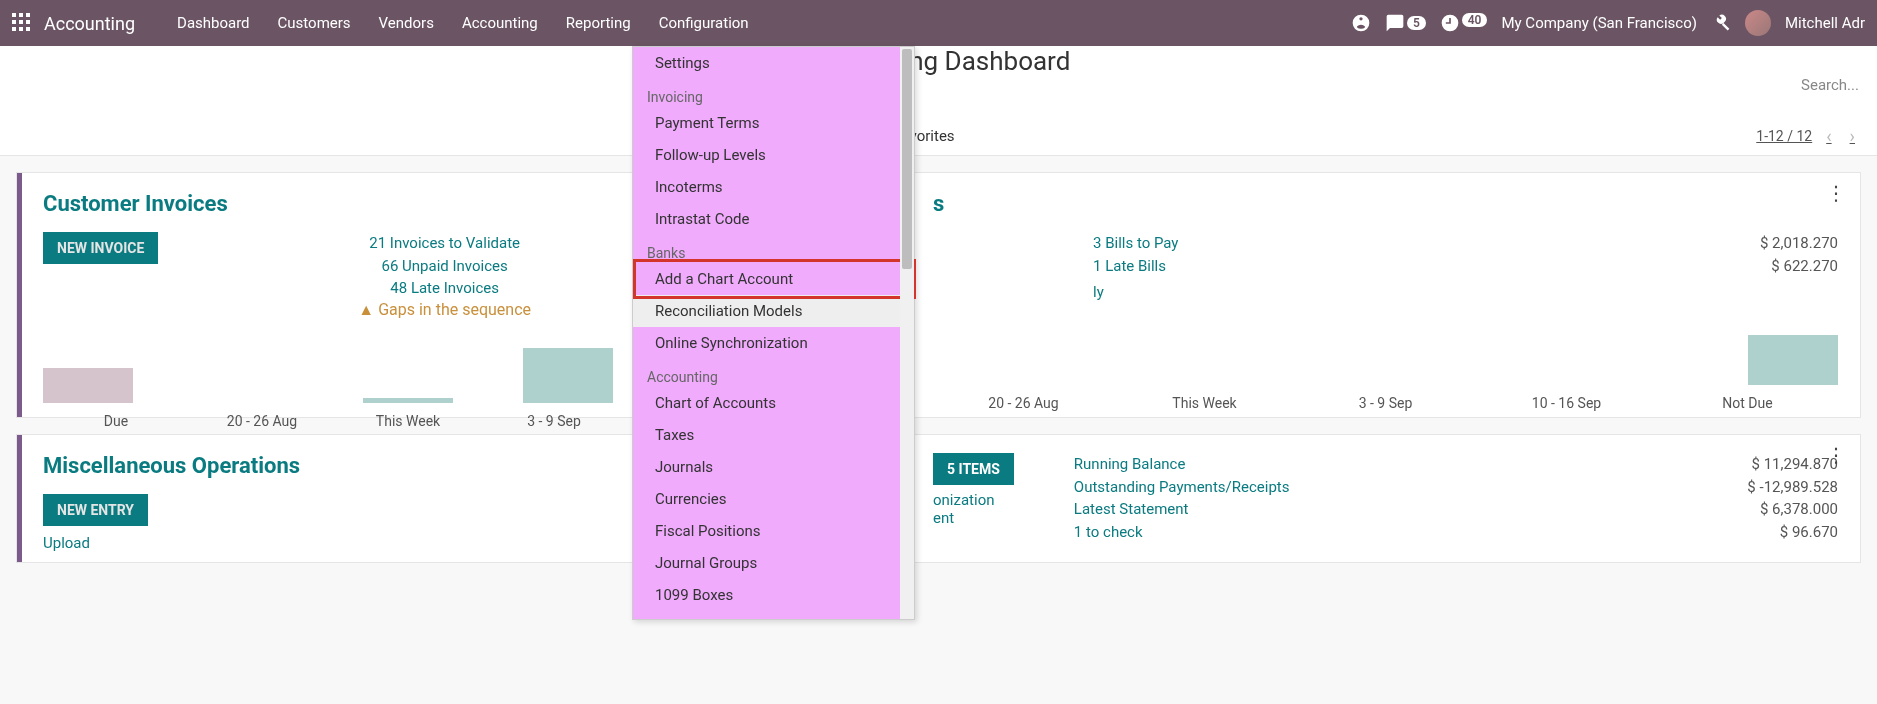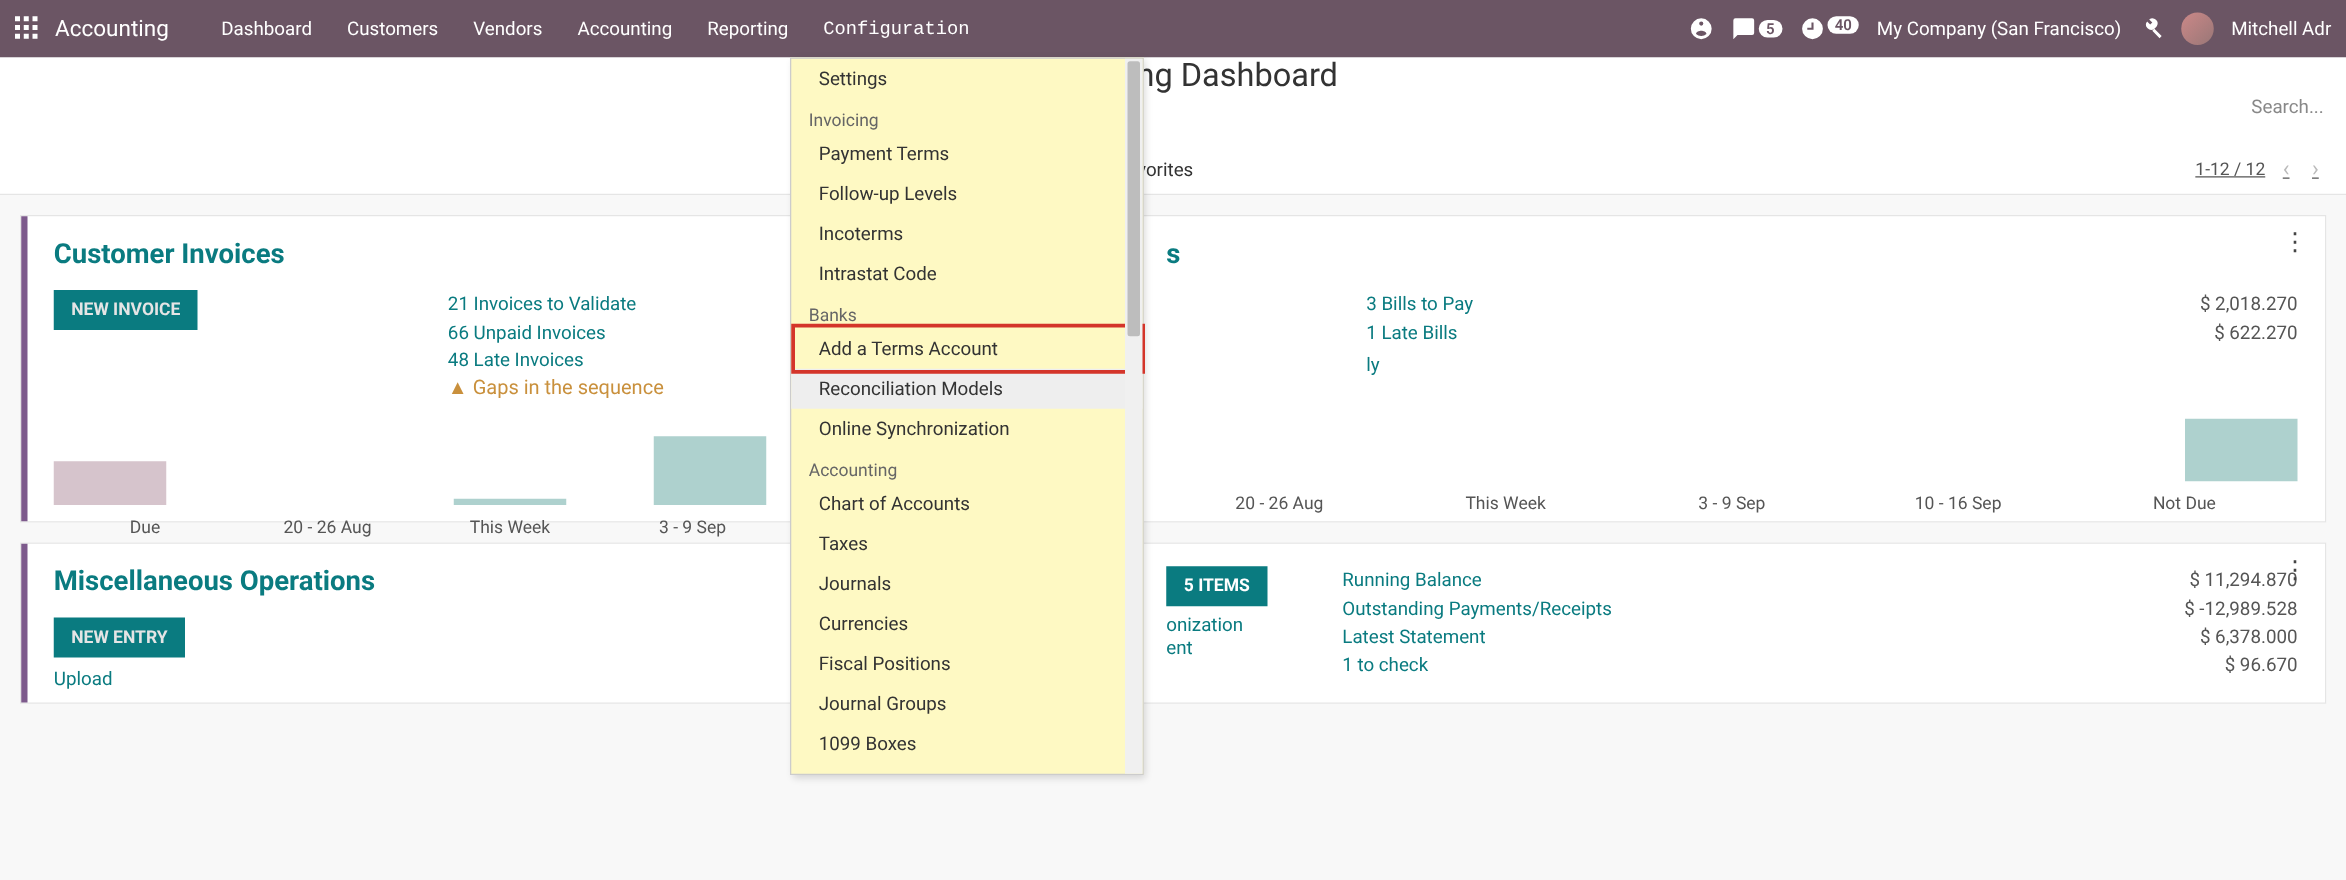--- a/index.html
+++ b/index.html
@@ -4,21 +4,21 @@
 <style>
 * { margin:0; padding:0; box-sizing:border-box; font-family:-apple-system,BlinkMacSystemFont,"Segoe UI",Roboto,sans-serif; }
 body { background:#f8f8f8; color:#111; overflow-x:hidden; width:1877px; }
 
 
 .topnav { background:#6b5564; height:46px; display:flex; align-items:center; padding:0 12px; color:#fff; font-size:15px; }
 .apps-icon { width:20px; height:20px; margin-right:12px; display:grid; grid-template-columns:repeat(3,4px); grid-template-rows:repeat(3,4px); gap:3px;}
 .apps-icon span{background:#fff;}
 .brand { font-size:18px; font-weight:400; margin-right:28px; }
 .nav-item { padding:12px 14px; cursor:pointer; }
-.nav-item.active { position:relative;font-family:Liberation Mono, monospace; }
+.nav-item.active { position:relative; }
 .red-box { position:absolute; border:3px solid #d4352a; pointer-events:none; }
 .topnav .spacer{flex:1;}
 .top-icons{display:flex;align-items:center;gap:14px;}
 .badge{background:#fff;color:#6b5564;border-radius:10px;font-size:12px;padding:0 6px;font-weight:600;}
 .company{font-size:15px;}
 .avatar{width:26px;height:26px;border-radius:50%;background:linear-gradient(135deg,#c88,#977);}
 .user{font-size:15px;}
 .tool-svg{fill:#fff;width:20px;height:20px;}
 
 
@@ -35,37 +35,37 @@
 .chevron{color:#bbb;font-size:18px;padding:0 4px;cursor:pointer;}
 
 
 .content{padding:16px;display:flex;gap:16px;flex-wrap:wrap;}
 .card{background:#fff;border:1px solid #e5e5e5;position:relative;}
 .card-left-bar{position:absolute;left:0;top:0;bottom:0;width:5px;background:#7d5a8c;}
 .card-pad{padding:18px 22px 10px 26px;}
 .card h2{font-size:22px;font-weight:700;margin-bottom:16px;}
 .card h2.teal{color:#0a7b80;}
 .btn{background:#0a7b80;color:#e5e5e5;display:inline-block;padding:8px 14px;font-weight:700;font-size:14px;cursor:pointer;}
-.links{margin-top:0;}
+.links{margin-top:0;text-align:center;}
 .links a{display:block;color:#0a7b80;font-size:15px;line-height:1.5;cursor:pointer;}
 .warn{color:#c9903c;}
 .warn-icon{color:#c9903c;margin-right:4px;}
 .chart{display:flex;align-items:flex-end;gap:70px;padding:30px 0 6px;height:90px;}
 .bar{width:90px;background:#aed1ce;}
 .bar.pink{background:#d6c4cc;}
 .axis{display:flex;justify-content:space-between;font-size:14px;color:#555;margin-top:4px;}
 .axis span{flex:1;text-align:center;}
 .card .kebab{position:absolute;right:14px;top:14px;font-size:20px;color:#444;cursor:pointer;line-height:0.6;}
 .stat-row{display:flex;justify-content:space-between;font-size:15px;line-height:1.5;}
 .stat-row .label{color:#0a7b80;cursor:pointer;}
 .stat-row .value{color:#555;}
 .upload-link{color:#0a7b80;font-size:15px;margin-top:8px;display:inline-block;cursor:pointer;}
 
 
-.dropdown{position:absolute;left:632px;top:46px;width:283px;background:#fef9c3;border:1px solid #ccc;box-shadow:2px 2px 6px rgba(0,0,0,.15);z-index:10;padding-bottom:8px;}
+.dropdown{position:absolute;left:632px;top:46px;width:283px;background:#f0abfc;border:1px solid #ccc;box-shadow:2px 2px 6px rgba(0,0,0,.15);z-index:10;padding-bottom:8px;}
 .dropdown .item{padding:7px 22px;font-size:15px;color:#333;cursor:pointer;}
 .dropdown .item.hover{background:#eee;}
 .dropdown .section{padding:10px 14px 2px;font-size:14px;color:#666;}
 .dd-scroll{position:absolute;right:0;top:0;bottom:0;width:14px;background:#f0f0f0;}
 .dd-thumb{position:absolute;right:2px;top:2px;width:10px;height:220px;background:#bdbdbd;border-radius:2px;}
 
 .card1{width:780px;height:246px;}
 .card2{width:780px;height:246px;}
 .card3{width:780px;}
 .card4{width:780px;}
@@ -124,21 +124,21 @@
 
 <div class="dropdown">
   <div class="item">Settings</div>
   <div class="section">Invoicing</div>
   <div class="item">Payment Terms</div>
   <div class="item">Follow-up Levels</div>
   <div class="item">Incoterms</div>
   <div class="item">Intrastat Code</div>
   <div class="section">Banks</div>
   <div style="position:relative;">
-    <div class="item">Add a Terms Account</div>
+    <div class="item">Add a Chart Account</div>
     <div class="red-box" style="left:0;top:-4px;right:-2px;bottom:-4px;"></div>
   </div>
   <div class="item hover">Reconciliation Models</div>
   <div class="item">Online Synchronization</div>
   <div class="section">Accounting</div>
   <div class="item">Chart of Accounts</div>
   <div class="item">Taxes</div>
   <div class="item">Journals</div>
   <div class="item">Currencies</div>
   <div class="item">Fiscal Positions</div>

